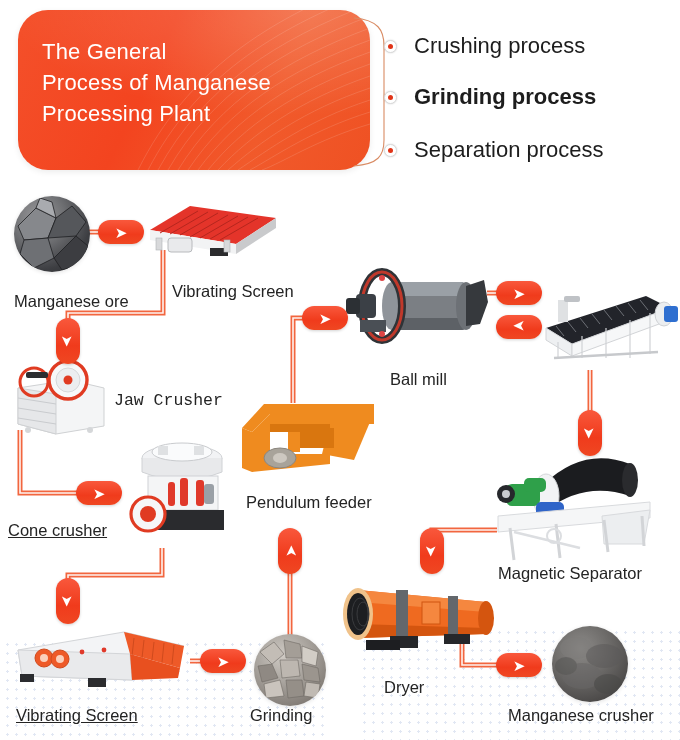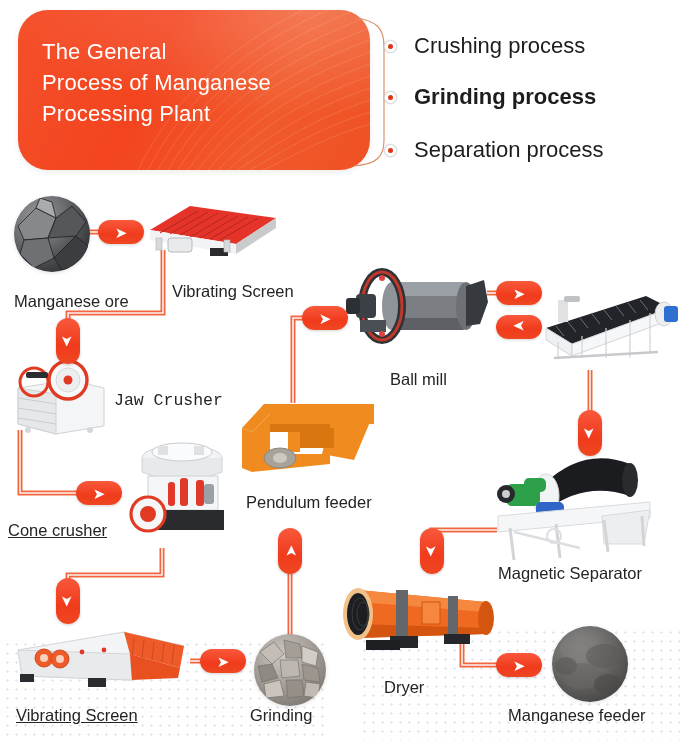--- a/index.html
+++ b/index.html
@@ -531,15 +531,15 @@
   <div class="node-label" style="left:14px; top:274px;margin-top:16px;">Manganese ore</div>
   <div class="node-label" style="left:172px; top:280px;">Vibrating Screen</div>
   <div class="node-label" style="left:114px; top:390px;font-family:Liberation Mono, monospace;">Jaw Crusher</div>
   <div class="node-label" style="left:8px;  top:519px;text-decoration:underline;">Cone crusher</div>
   <div class="node-label" style="left:16px; top:704px;text-decoration:underline;">Vibrating Screen</div>
   <div class="node-label" style="left:250px; top:704px;">Grinding</div>
   <div class="node-label" style="left:246px; top:491px;text-align:right;">Pendulum feeder</div>
   <div class="node-label" style="left:390px; top:368px;">Ball mill</div>
   <div class="node-label" style="left:498px; top:562px;">Magnetic Separator</div>
   <div class="node-label" style="left:384px; top:676px;">Dryer</div>
-  <div class="node-label" style="left:508px; top:704px;">Manganese feeder</div>
+  <div class="node-label" style="left:508px; top:704px;">Manganese crusher</div>
 
 </div>
 
 </body></html>

